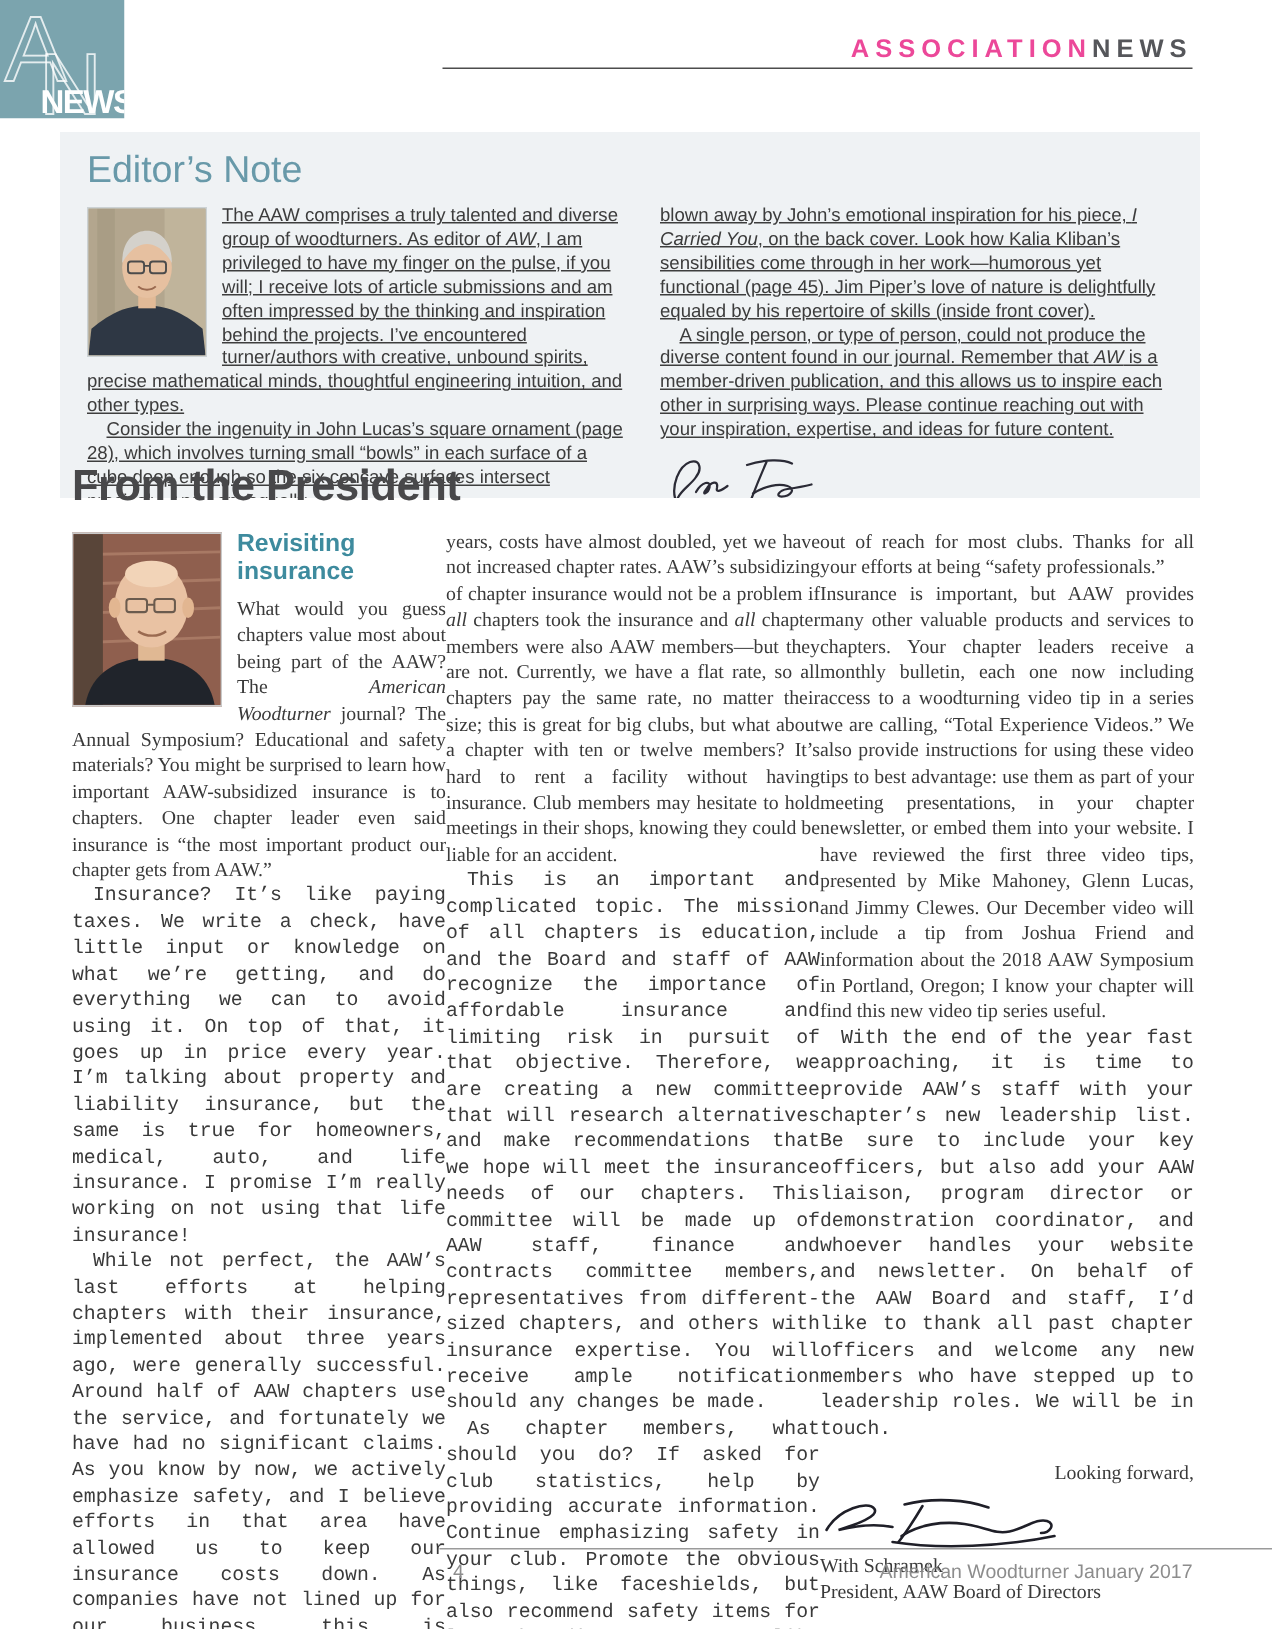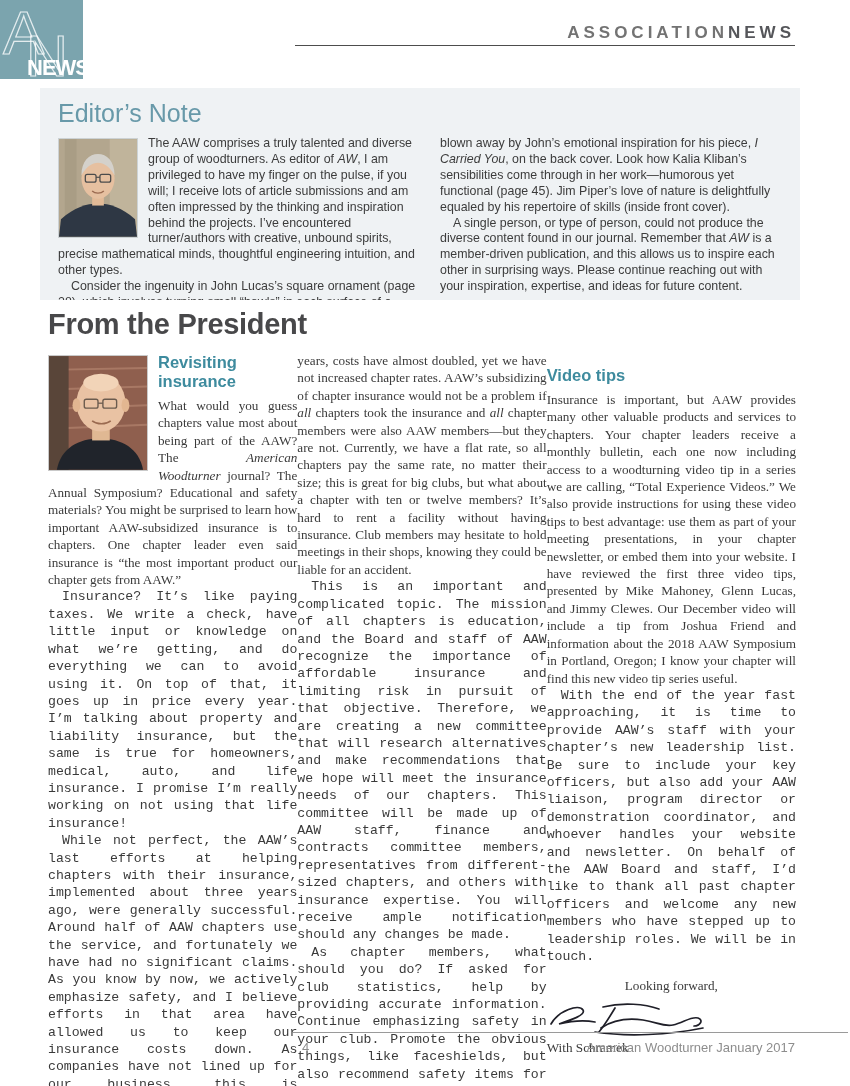--- a/index.html
+++ b/index.html
@@ -10,34 +10,34 @@
     color:#3e3e3e; overflow:hidden;
   }
   .page { position:absolute; inset:0; background:#fff; overflow:hidden; }
 
   
   .logo { position:absolute; left:0; top:0; width:83px; height:79px; }
   .brand {
     position:absolute; top:23px; right:55px;
     font-size:17px; font-weight:bold; letter-spacing:4px; white-space:nowrap;
   }
-  .brand .teal { color:#737373; }
+  .brand .teal { color:#ec4899; }
   .brand .dark { color:#55565a; }
   .header-rule {
     position:absolute; left:295px; top:45px; width:500px; height:0;
     border-top:1.6px solid #4d4d4d;
   }
 
   
   .note-box {
-    position:absolute; left:40px; top:88px; width:760px; height:212px;
+    position:absolute; left:40px; top:88px; width:760px; height:244px;
     background:#eff2f4; padding:11px 18px 0 18px; overflow:hidden;
   }
   .note-title { font-size:25px; font-weight:400; color:#6899a9; margin-bottom:8px; }
-  .note-cols { display:flex; gap:22px; }
+  .note-cols { display:flex; gap:22px;text-decoration:underline; }
   .note-col-left  { width:360px; flex:none; }
   .note-col-right { flex:1; }
   .note-box p {
     font-size:12.4px; line-height:15.9px; color:#3c3c3c;
     hyphens:auto; -webkit-hyphens:auto;
   }
   .note-box p.ind { text-indent:13px; }
   .editor-photo {
     float:left; width:80px; height:100px; margin:2px 10px 2px 0;
     border:1px solid #ccd2d4; background:#b3a68e;
@@ -63,21 +63,21 @@
     float:left; width:100px; height:116px; margin:3px 10px 2px 0;
     border:1px solid #c9c9c9; background:#8f5f4e;
   }
   .president-photo svg { display:block; width:100%; height:100%; }
   .subhead {
     font-family:"Liberation Sans", sans-serif;
     font-size:16.5px; line-height:19px; font-weight:700; color:#3e8b9e;
     margin:1px 0 6px 0; text-align:left;
   }
   .subhead.videotips { margin-top:14px; }
-  .closing { margin-top:12px; text-align:center; }
+  .closing { margin-top:12px; text-align:right; }
   .sig-name, .sig-title { text-align:left; }
 
   
   .footer {
     position:absolute; left:293px; top:1032px; width:555px;
     border-top:1px solid #9a9a9a;
     display:flex; justify-content:space-between;
     padding:7px 53px 0 9px;
     font-size:13px; color:#8d8d8d;
   }
@@ -179,36 +179,39 @@
 
       <div class="pres-col">
         <div>
             <p>years, costs have almost doubled, yet we have not increased chapter rates. AAW’s subsidizing of chapter insurance would not be a problem if <i>all</i> chapters took the insurance and <i>all</i> chapter members were also AAW members—but they are not. Currently, we have a flat rate, so all chapters pay the same rate, no matter their size; this is great for big clubs, but what about a chapter with ten or twelve members? It’s hard to rent a facility without having insurance. Club members may hesitate to hold meetings in their shops, knowing they could be liable for an accident.</p>
             <p class="ind">This is an important and complicated topic. The mission of all chapters is education, and the Board and staff of AAW recognize the importance of affordable insurance and limiting risk in pursuit of that objective. Therefore, we are creating a new committee that will research alternatives and make recommendations that we hope will meet the insurance needs of our chapters. This committee will be made up of AAW staff, finance and contracts committee members, representatives from different-sized chapters, and others with insurance expertise. You will receive ample notification should any changes be made.</p>
             <p class="ind">As chapter members, what should you do? If asked for club statistics, help by providing accurate information. Continue emphasizing safety in your club. Promote the obvious things, like faceshields, but also recommend safety items for less immediate concerns, like dust collectors, maybe best described as “insurance for the lungs.” Remember, it could take only one or two claims to put the cost of insurance</p>
           </div>
       </div>
 
       <div class="pres-col">
-        <h3 class="subhead videotips">Video tips</h3>
+        <div>
+            <p>out of reach for most clubs. Thanks for all your efforts at being “safety professionals.”</p>
+          </div>
         <div>
             <p>Insurance is important, but AAW provides many other valuable products and services to chapters. Your chapter leaders receive a monthly bulletin, each one now including access to a woodturning video tip in a series we are calling, “Total Experience Videos.” We also provide instructions for using these video tips to best advantage: use them as part of your meeting presentations, in your chapter newsletter, or embed them into your website. I have reviewed the first three video tips, presented by Mike Mahoney, Glenn Lucas, and Jimmy Clewes. Our December video will include a tip from Joshua Friend and information about the 2018 AAW Symposium in Portland, Oregon; I know your chapter will find this new video tip series useful.</p>
             <p class="ind">With the end of the year fast approaching, it is time to provide AAW’s staff with your chapter’s new leadership list. Be sure to include your key officers, but also add your AAW liaison, program director or demonstration coordinator, and whoever handles your website and newsletter. On behalf of the AAW Board and staff, I’d like to thank all past chapter officers and welcome any new members who have stepped up to leadership roles. We will be in touch.</p>
           </div>
         <p class="closing">Looking forward,</p>
         <svg class="sig-svg" width="175" height="40" viewBox="0 0 175 40" xmlns="http://www.w3.org/2000/svg">
           <g fill="none" stroke="#1f1f28" stroke-width="1.7" stroke-linecap="round">
             <path d="M4 26 C12 12 32 6 36 12 C39 17 24 22 12 26 C24 23 38 22 48 24"></path>
             <path d="M56 9 C76 4 98 6 112 11"></path>
             <path d="M68 10 C62 20 56 29 52 34"></path>
             <path d="M54 30 C66 22 82 20 96 22 C110 24 116 29 126 27 C136 25 144 18 151 20 C157 22 153 28 147 28"></path>
             <path d="M48 34 C80 39 122 37 156 30"></path>
           </g>
         </svg>
         <p class="sig-name">With Schramek</p>
+        <p class="sig-title">President, AAW Board of Directors</p>
       </div>
 
     </div>
   </div>
 
   <div class="footer">
     <span>4</span>
     <span>American Woodturner January 2017</span>
   </div>
 

